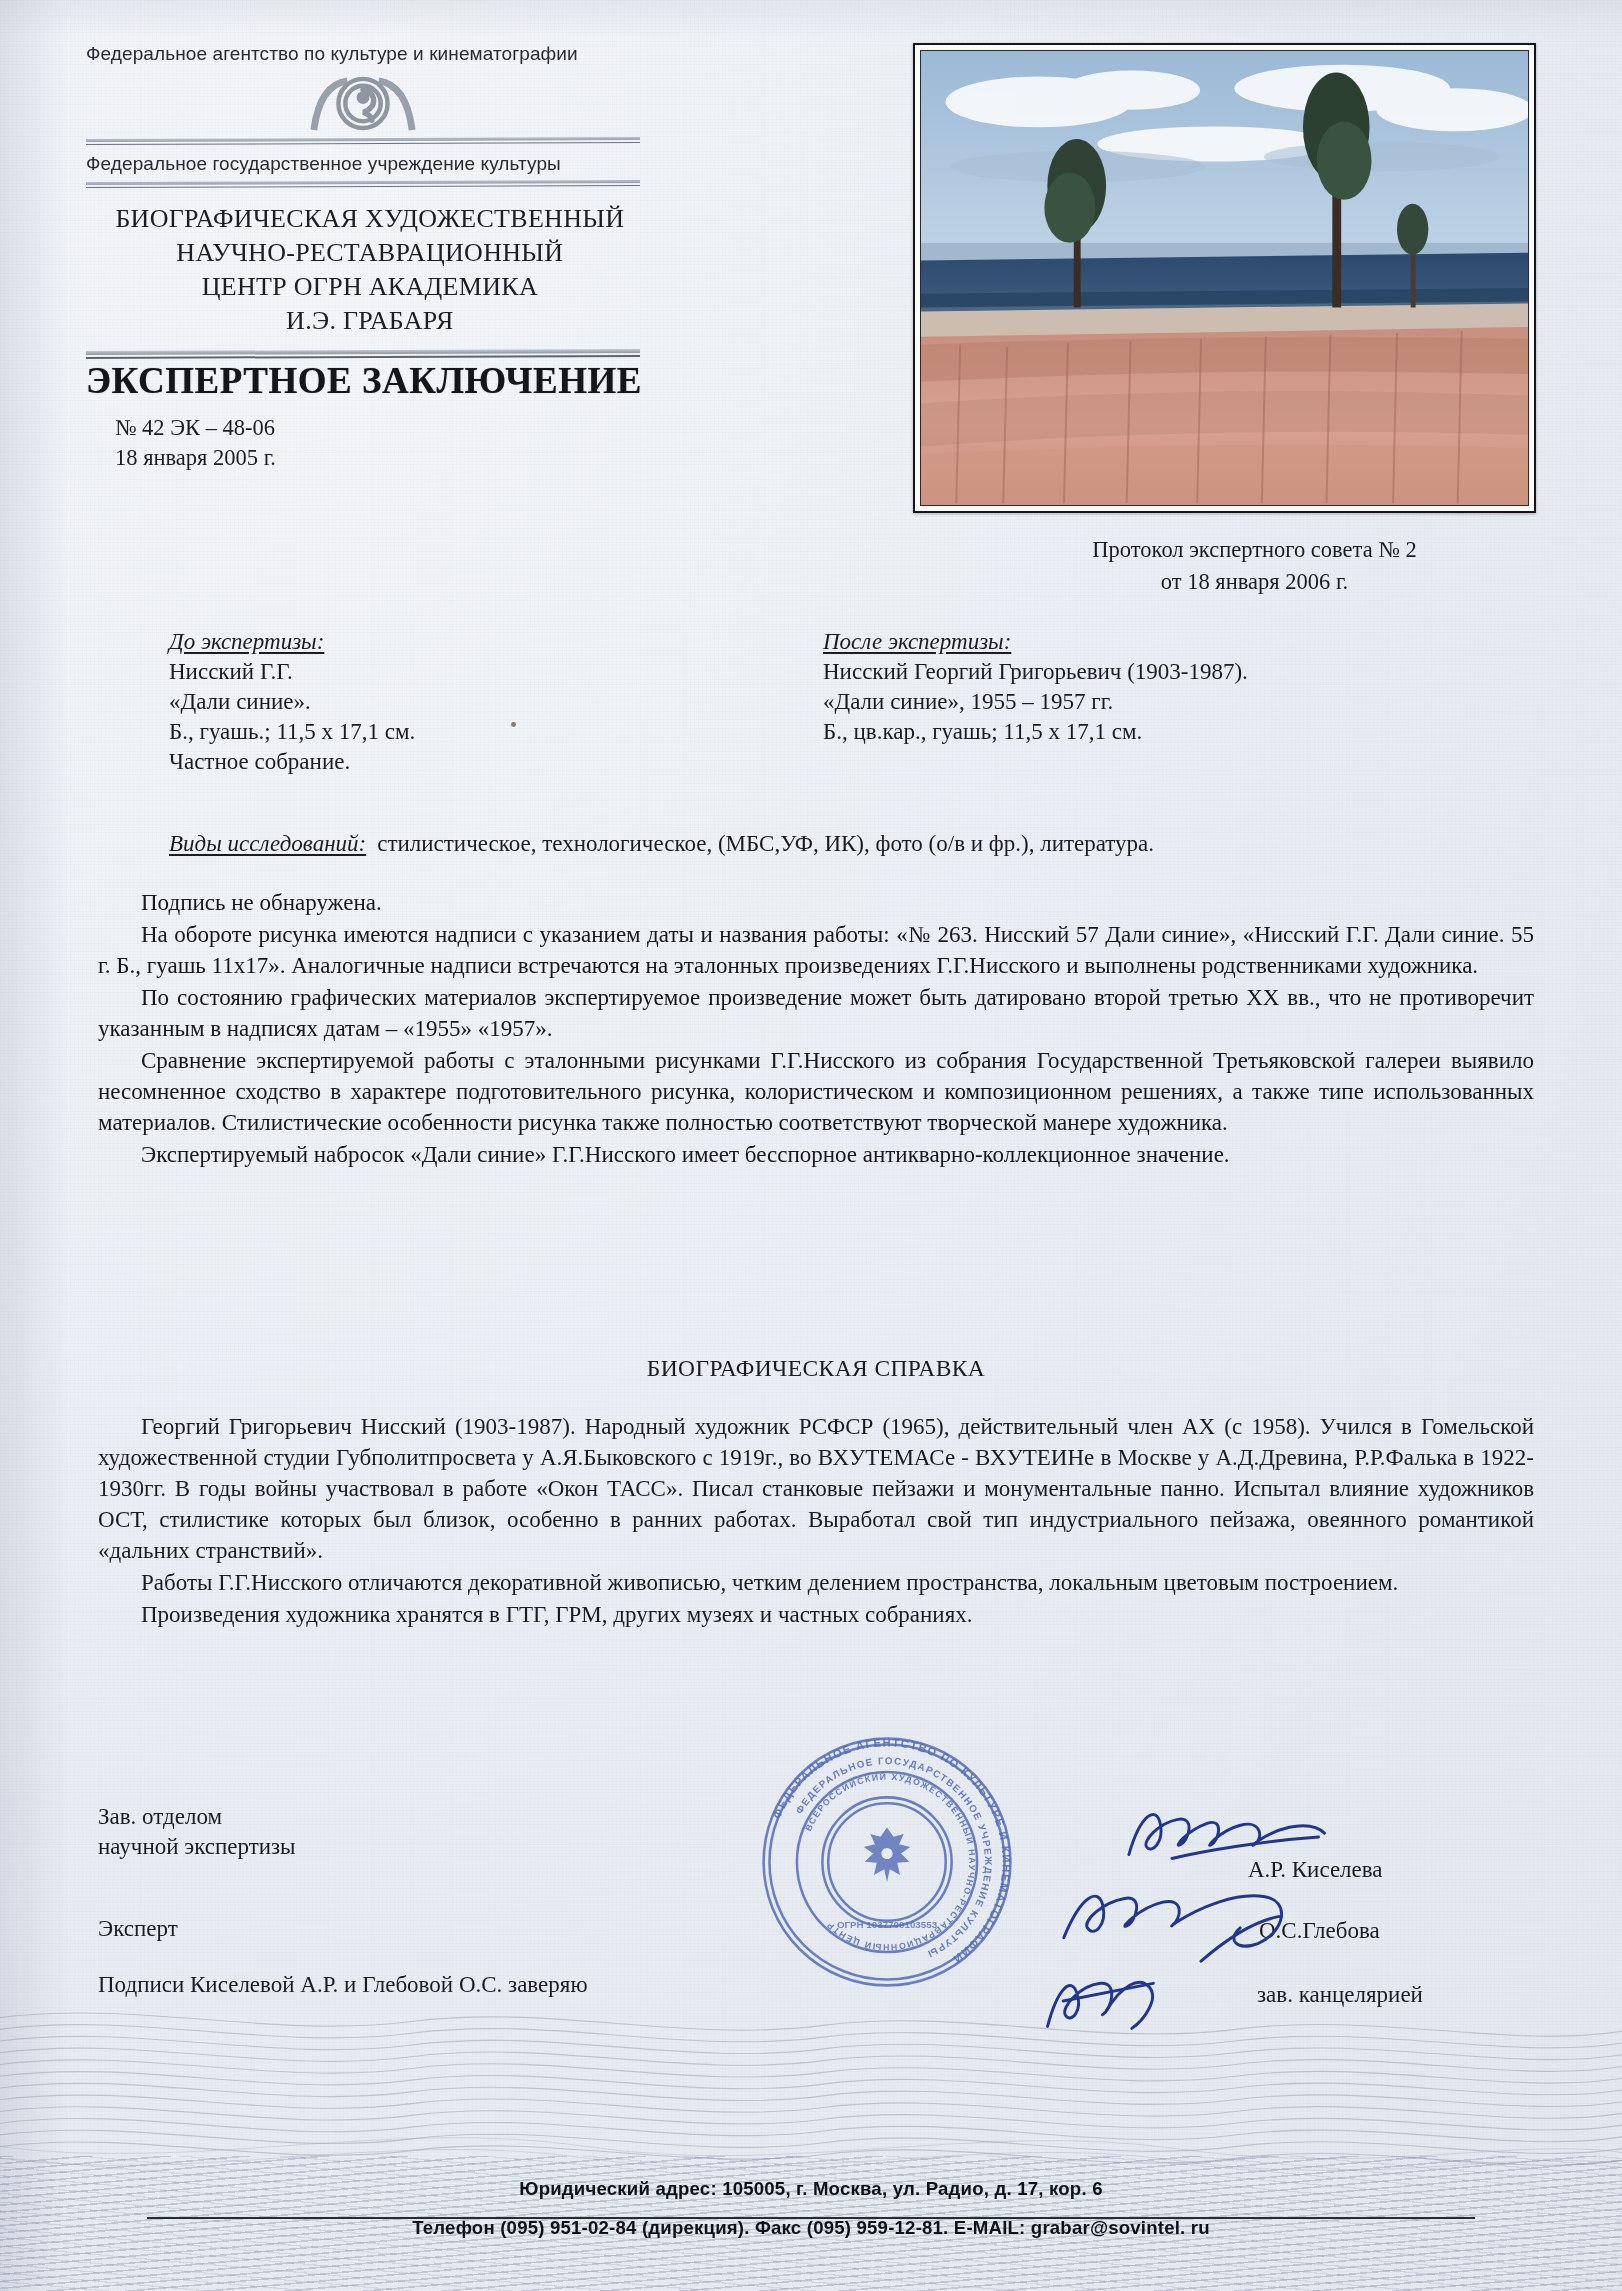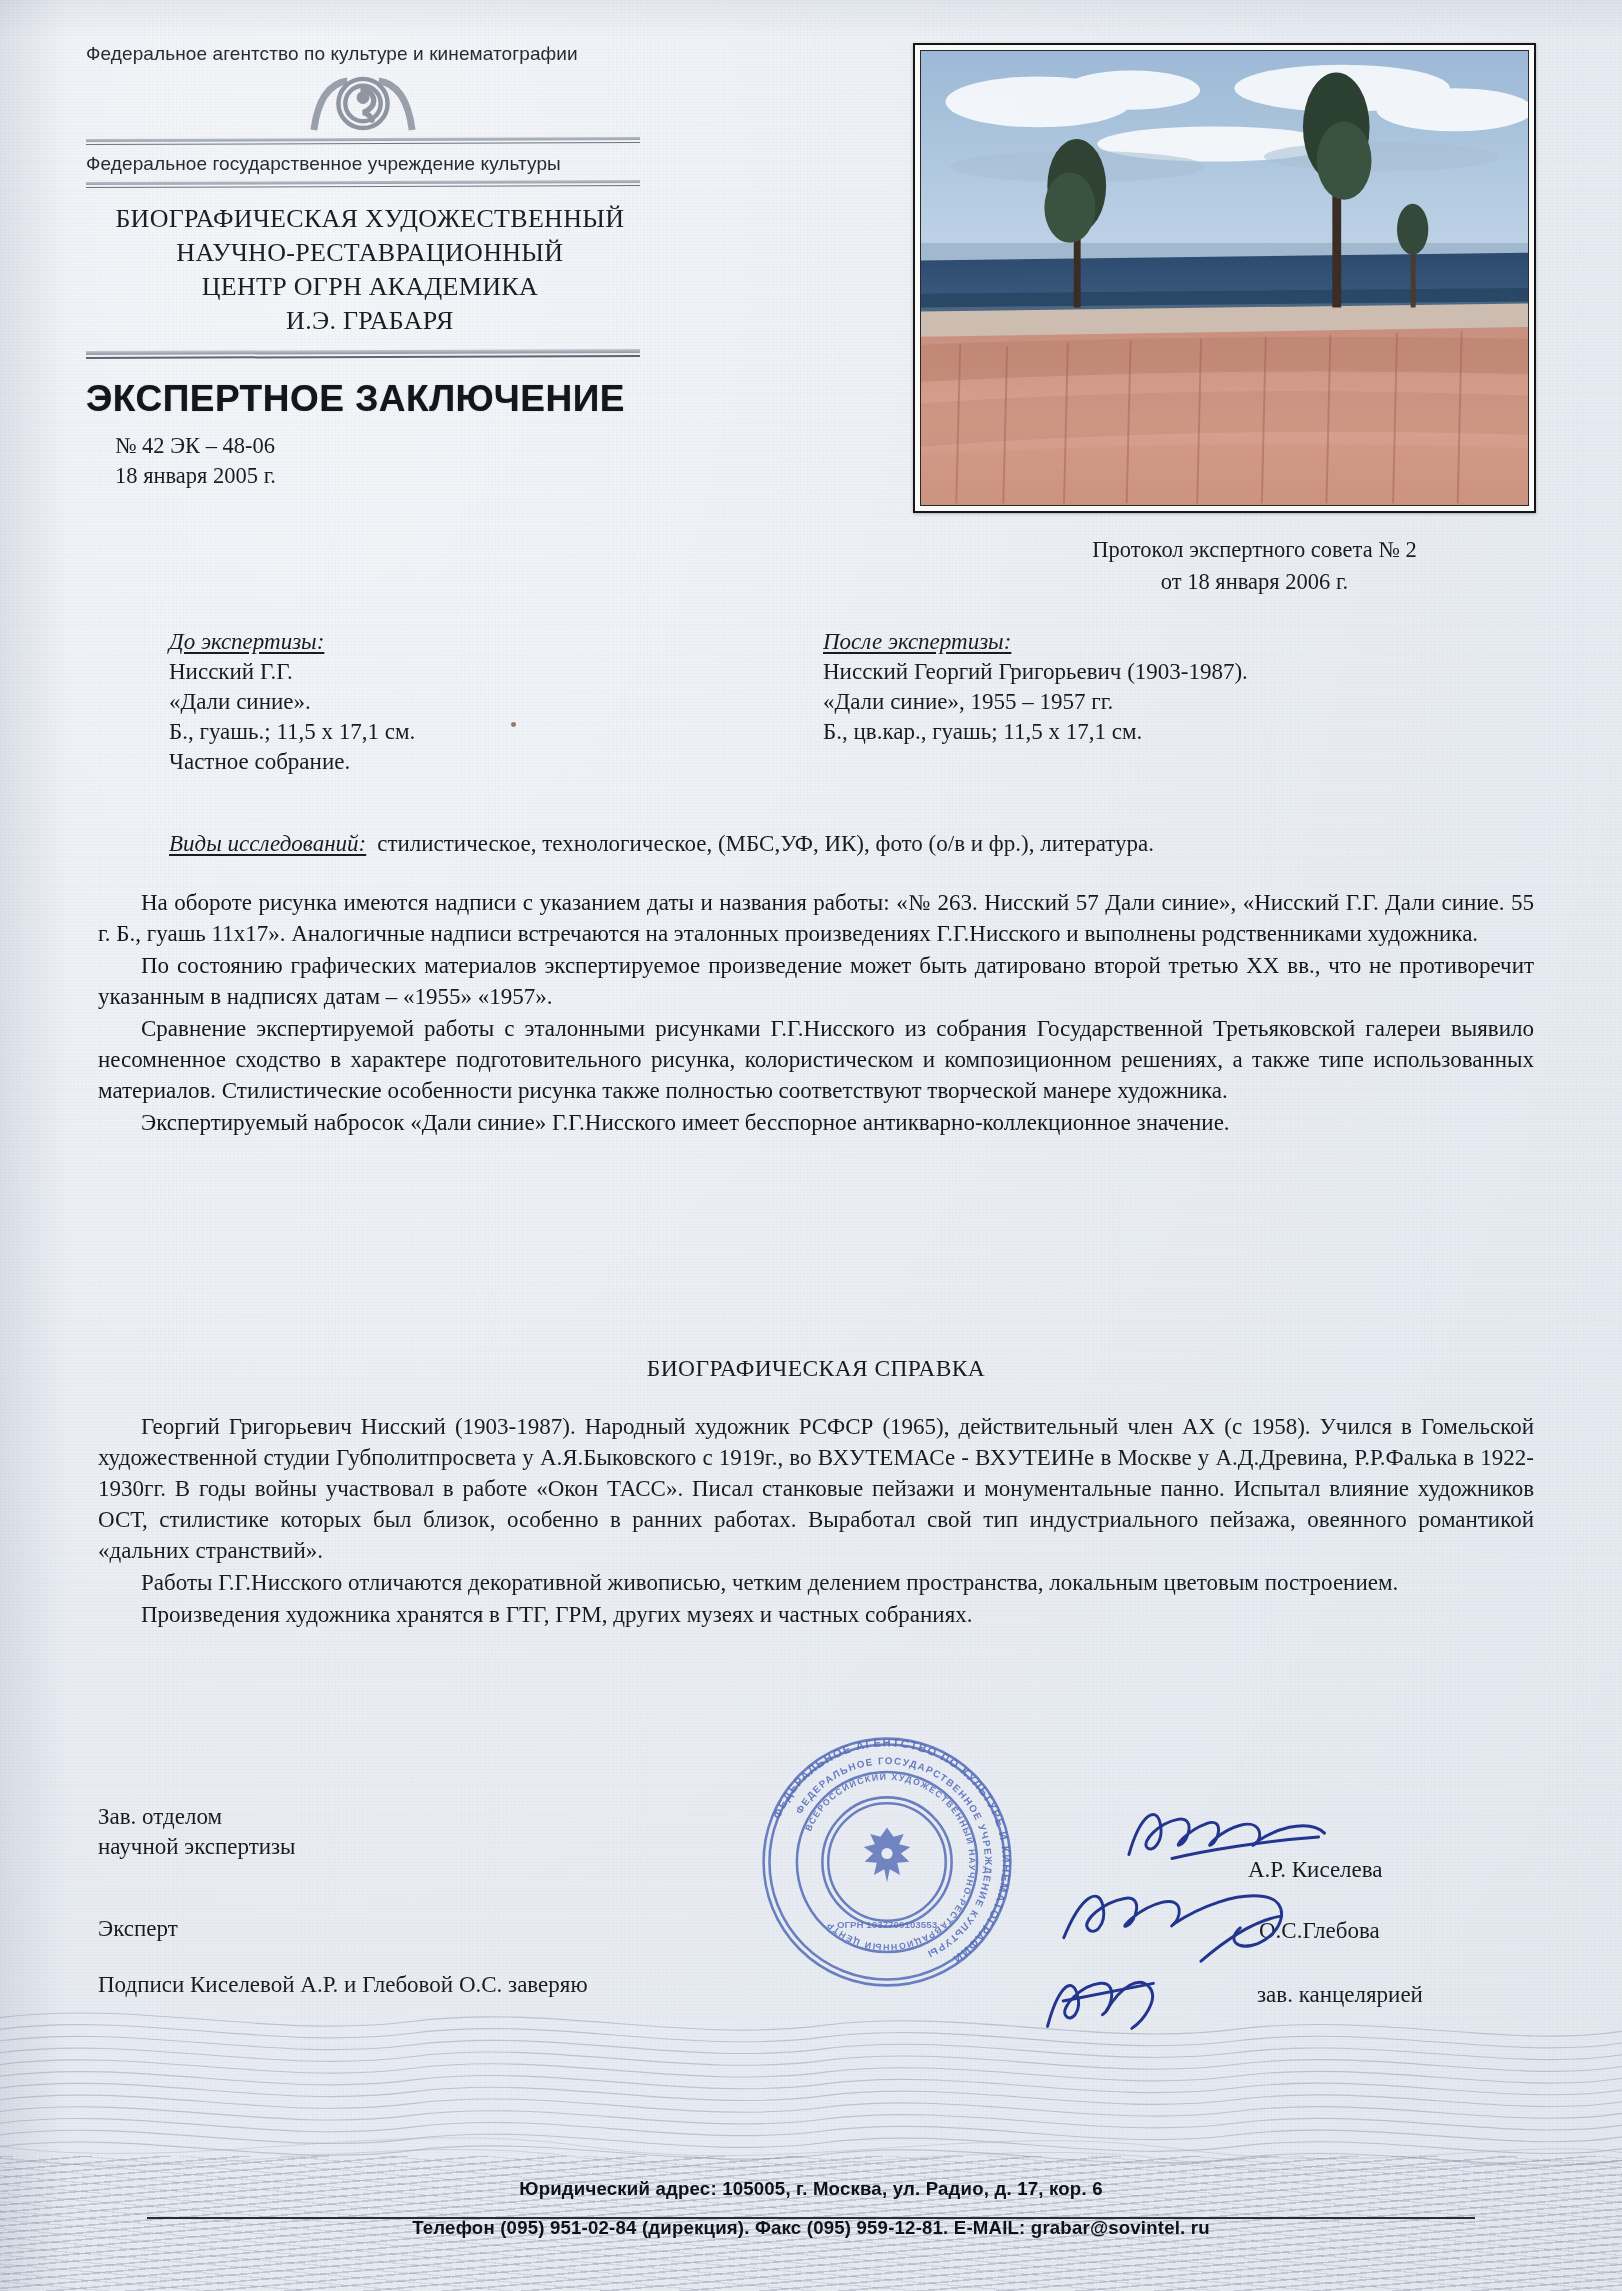--- a/index.html
+++ b/index.html
@@ -69,26 +69,26 @@
     content:""; position:absolute; left:0; right:0; top:0; height:3.9px;
     background:linear-gradient(180deg,#c3c8d1,#9096a2);
     transform:skewY(-.2deg);
   }
   .rule-thick:after{
     content:""; position:absolute; left:0; right:0; top:5.9px; height:1.5px;
     background:#5f6470; transform:skewY(-.2deg);
   }
 
   .doc-title{
-    margin-top:20px;
+    margin-top:1px;
     font-size:37px;
     font-weight:bold;
     letter-spacing:0.5px;
     color:#15151c;
-    font-family:Liberation Sans, sans-serif;
+    font-family:Liberation Serif, serif;
     text-shadow:0 0 1px rgba(20,20,30,.45);
     white-space:nowrap;
   }
 
   .doc-meta{
     margin-top:11.8px;
     margin-left:29px;
     font-size:22.5px;
     line-height:30px;
   }
@@ -334,20 +334,21 @@
     <div>Нисский Георгий Григорьевич (1903-1987).</div>
     <div>«Дали синие», 1955 – 1957 гг.</div>
     <div>Б., цв.кар., гуашь; 11,5 х 17,1 см.</div>
   </div>
 
   <div class="kinds">
     <span class="k-head">Виды исследований:</span><span>стилистическое, технологическое, (МБС,УФ, ИК),  фото (о/в и фр.), литература.</span>
   </div>
 
   <div class="body-text">
+    <p>Подпись не обнаружена.</p>
     <p>На обороте рисунка имеются надписи с указанием даты и названия работы: «№ 263. Нисский 57 Дали синие», «Нисский Г.Г. Дали синие. 55 г. Б., гуашь 11х17». Аналогичные надписи встречаются на эталонных произведениях Г.Г.Нисского  и выполнены родственниками художника.</p>
     <p>По состоянию графических материалов экспертируемое произведение может быть датировано второй третью XX вв., что не противоречит указанным в надписях датам – «1955» «1957».</p>
     <p>Сравнение  экспертируемой  работы  с  эталонными  рисунками  Г.Г.Нисского    из  собрания Государственной Третьяковской галереи выявило несомненное сходство в характере подготовительного рисунка, колористическом и композиционном решениях, а также типе использованных материалов. Стилистические особенности рисунка также полностью соответствуют творческой манере художника.</p>
     <p>Экспертируемый набросок «Дали синие» Г.Г.Нисского имеет бесспорное антикварно-коллекционное значение.</p>
   </div>
 
   <div class="bio-title">БИОГРАФИЧЕСКАЯ СПРАВКА</div>
   <div class="bio-text">
     <p>Георгий Григорьевич Нисский (1903-1987). Народный художник РСФСР (1965), действительный член АХ (с 1958). Учился в Гомельской художественной студии Губполитпросвета у А.Я.Быковского с 1919г., во ВХУТЕМАСе - ВХУТЕИНе в Москве у А.Д.Древина, Р.Р.Фалька в 1922-1930гг. В годы войны участвовал в работе «Окон ТАСС». Писал станковые пейзажи и монументальные панно. Испытал влияние художников ОСТ, стилистике которых был близок, особенно в ранних работах. Выработал свой тип индустриального пейзажа, овеянного романтикой «дальних странствий».</p>
     <p>Работы Г.Г.Нисского отличаются декоративной живописью, четким делением пространства, локальным цветовым построением.</p>

